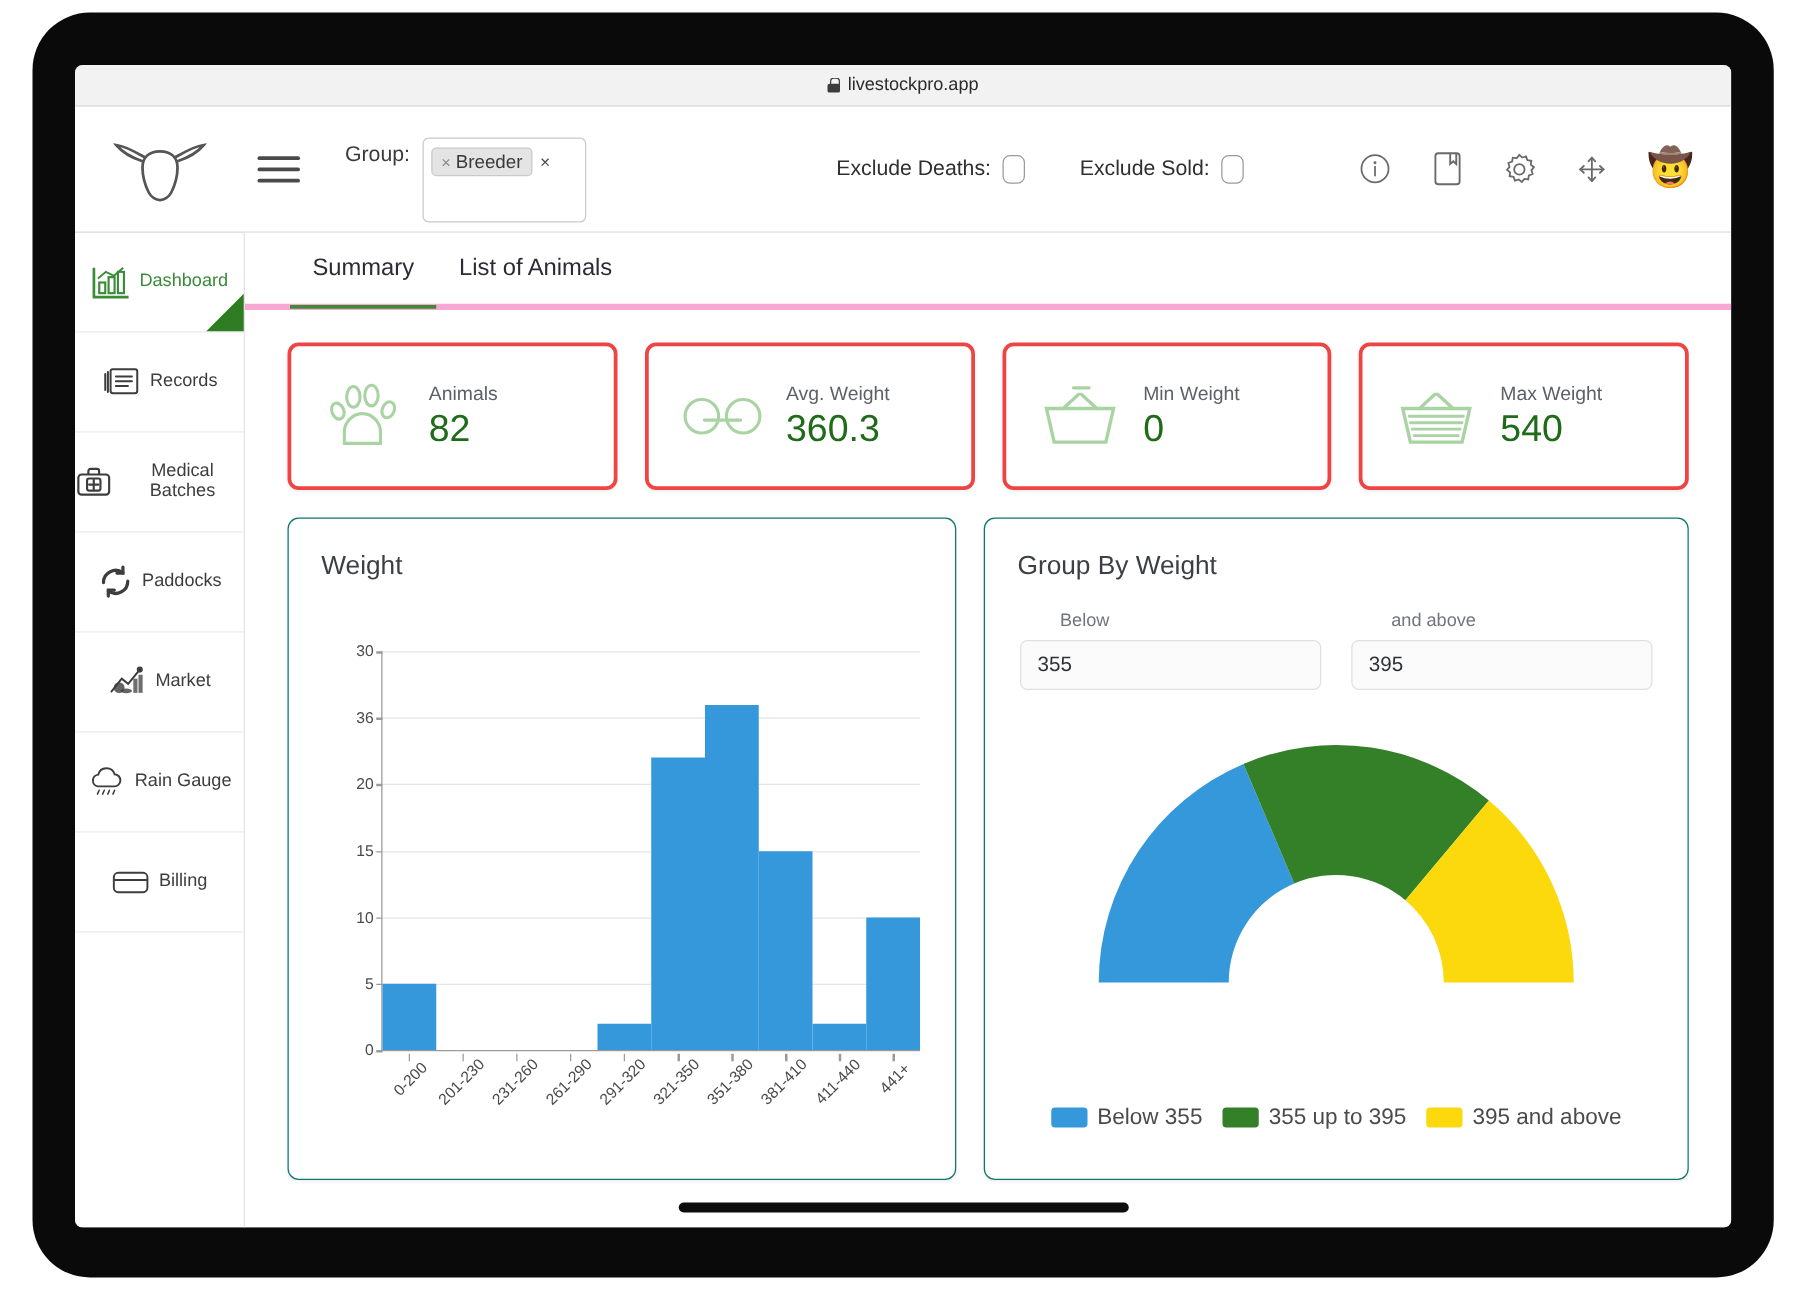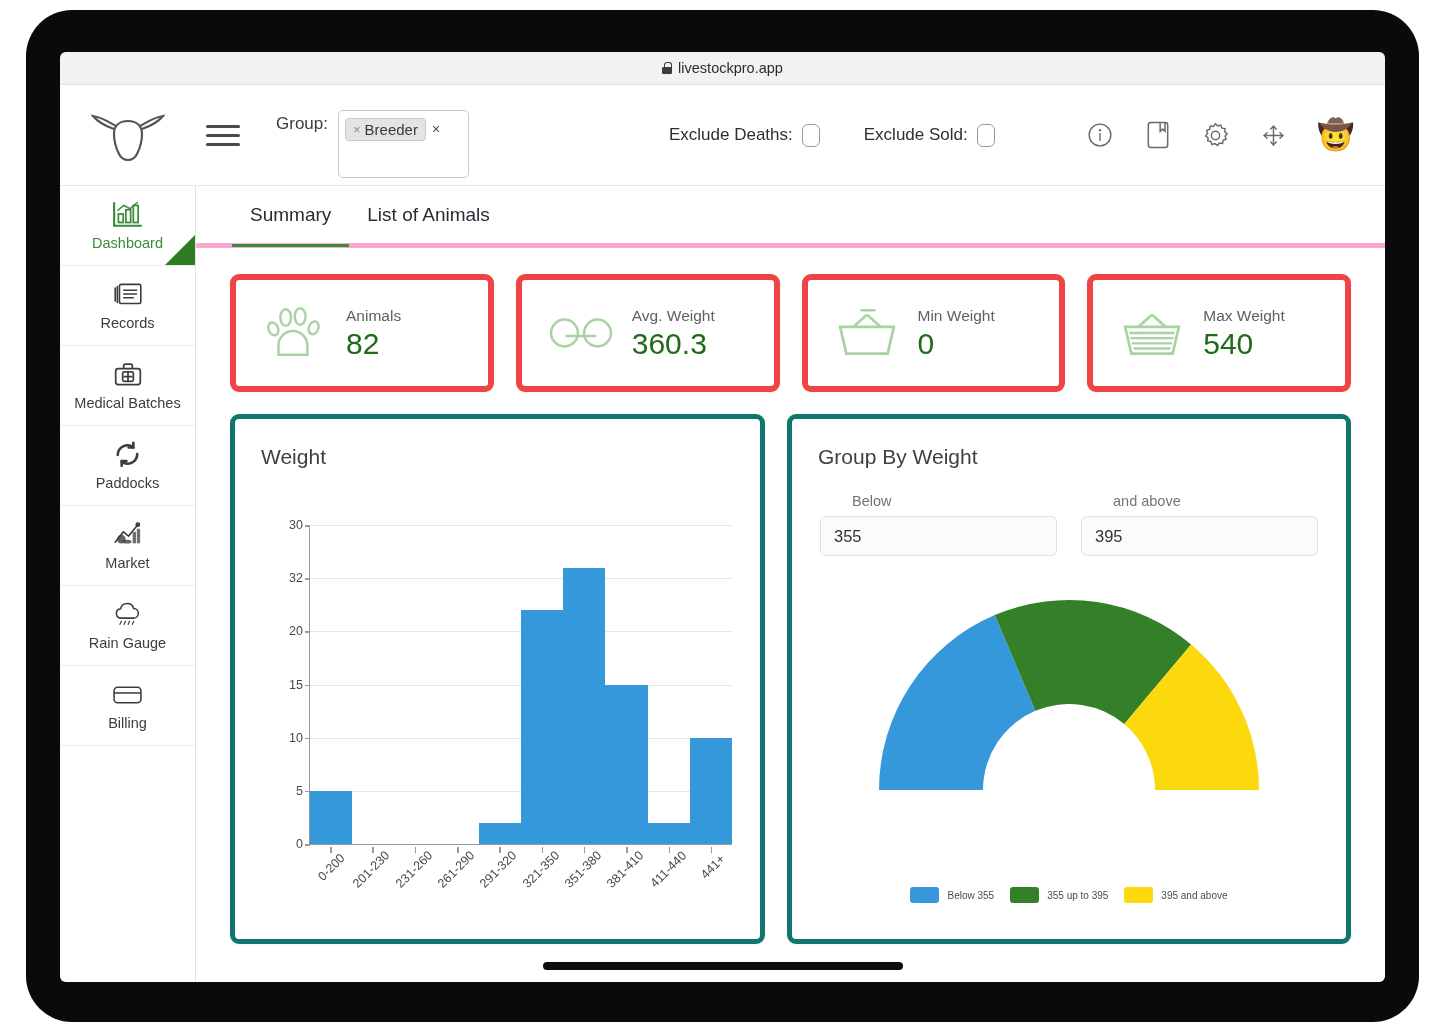--- a/index.html
+++ b/index.html
@@ -96,21 +96,21 @@
 
   
   #app-body { display: flex; height: calc(930px - 33px - 101px); }
 
   
   #sidebar { width: 136px; border-right: 1px solid #e4e4e4; background: #fff; flex: none; }
   .nav-item {
     position: relative;
     height: 80px;
     border-bottom: 1px solid #ececec;
-    display: flex; flex-direction: column;
+    display: flex; 
     align-items: center; justify-content: center; gap: 7px;
     cursor: pointer;
   }
   .nav-item .nav-ico { height: 30px; display:flex; align-items:center; justify-content:center; color:#3d3d3d; }
   .nav-item .nav-lbl { font-size: 14.5px; color: #3d3d3d; text-align: center; line-height: 1.1; }
   .nav-item.active .nav-lbl { color: #3a8b38; }
   .nav-item.active .nav-ico { color: #3a8b38; }
   .nav-item.active::after {
     content: ""; position: absolute; right: 0; bottom: 0;
     border-style: solid; border-width: 0 0 30px 30px;
@@ -123,33 +123,33 @@
   #tabs { display: flex; gap: 0; padding: 0 36px; border-bottom: 5px solid #f9a8d4; height: 62px; align-items: center; }
   .tab { font-size: 19px; color: #2b2b35; padding: 0 18px; height: 62px; display: flex; align-items: center; cursor: pointer; position: relative; font-weight: 500; }
   .tab.active::after {
     content:""; position: absolute; left: 0; right: 0; bottom: -1px; height: 3px; background: #3d8b37;
   }
 
   
   #stat-row { display: flex; gap: 22px; padding: 26px 34px 0 34px; }
   .stat-card {
     flex: 1; height: 118px;
-    background: #fff; border: 6px solid #ef4444; border-radius: 9px;
+    background: #fff; border: 3px solid #ef4444; border-radius: 9px;
     box-shadow: 0 1px 3px rgba(0,0,0,0.06);
     display: flex; align-items: center; gap: 18px; padding: 0 26px;
   }
   .stat-icon { width: 66px; height: 62px; flex: none; color: #a9d3a3; display:flex; align-items:center; justify-content:center; }
   .stat-txt { display: flex; flex-direction: column; gap: 2px; }
   .stat-label { font-size: 15.5px; color: #5c6167; }
   .stat-value { font-size: 30px; color: #1f6b1a; line-height: 1.1; }
 
   
   #panel-row { display: flex; gap: 22px; padding: 22px 34px 0 34px; }
   .panel {
-    background: #fff; border: 5px solid #0f766e; border-radius: 9px;
+    background: #fff; border: 1px solid #0f766e; border-radius: 9px;
     box-shadow: 0 1px 3px rgba(0,0,0,0.06);
     height: 530px; position: relative; overflow: hidden;
   }
   #panel-weight { width: 535px; flex: none; }
   #panel-group { flex: 1; }
   .panel-title { font-size: 21px; color: #3c3f45; padding: 26px 0 0 26px; }
 
   
   #bar-chart-area { position: absolute; left: 26px; top: 96px; right: 22px; bottom: 8px; }
   #plot {
@@ -181,21 +181,21 @@
     font-size: 16.5px; color: #2f3237; padding: 0 13px;
     font-family: "Liberation Sans", sans-serif;
   }
   #gauge-wrap { position: absolute; left: 0; right: 0; top: 176px; display:flex; justify-content:center; }
   #gauge-legend {
     position: absolute; left: 0; right: 0; top: 468px;
     display: flex; justify-content: center; align-items: center; gap: 16px;
   }
   .leg-item { display: flex; align-items: center; gap: 8px; }
   .leg-swatch { width: 29px; height: 16px; border-radius: 3px; }
-  .leg-label { font-size: 10px; color: #4b4b4b; white-space: nowrap; }
+  .leg-label { font-size: 18px; color: #4b4b4b; white-space: nowrap; }
 
   
   #home-indicator {
     position: absolute; left: 50%; transform: translateX(-50%);
     bottom: 12px; width: 360px; height: 8px;
     background: #0d0d0d; border-radius: 5px;
   }
 </style>
 </head>
 <body>
@@ -448,21 +448,21 @@
                     <div class="gridline" style="top: 66.6667%;"></div>
                     <div class="ytick" style="top: 66.6667%;">10</div>
                     <div class="ytickmark" style="top: 66.6667%;"></div>
                     <div class="gridline" style="top: 50%;"></div>
                     <div class="ytick" style="top: 50%;">15</div>
                     <div class="ytickmark" style="top: 50%;"></div>
                     <div class="gridline" style="top: 33.3333%;"></div>
                     <div class="ytick" style="top: 33.3333%;">20</div>
                     <div class="ytickmark" style="top: 33.3333%;"></div>
                     <div class="gridline" style="top: 16.6667%;"></div>
-                    <div class="ytick" style="top: 16.6667%;">32</div>
+                    <div class="ytick" style="top: 16.6667%;">36</div>
                     <div class="ytickmark" style="top: 16.6667%;"></div>
                     <div class="gridline" style="top: 0%;"></div>
                     <div class="ytick" style="top: 0%;">30</div>
                     <div class="ytickmark" style="top: 0%;"></div>
                   </div>
                 <div id="bars">
                     <div class="bar-slot">
                       <div class="bar" title="0-200: 5" style="height: 16.6667%; background: rgb(52, 152, 219);"></div>
                     </div>
                     <div class="bar-slot"></div>

